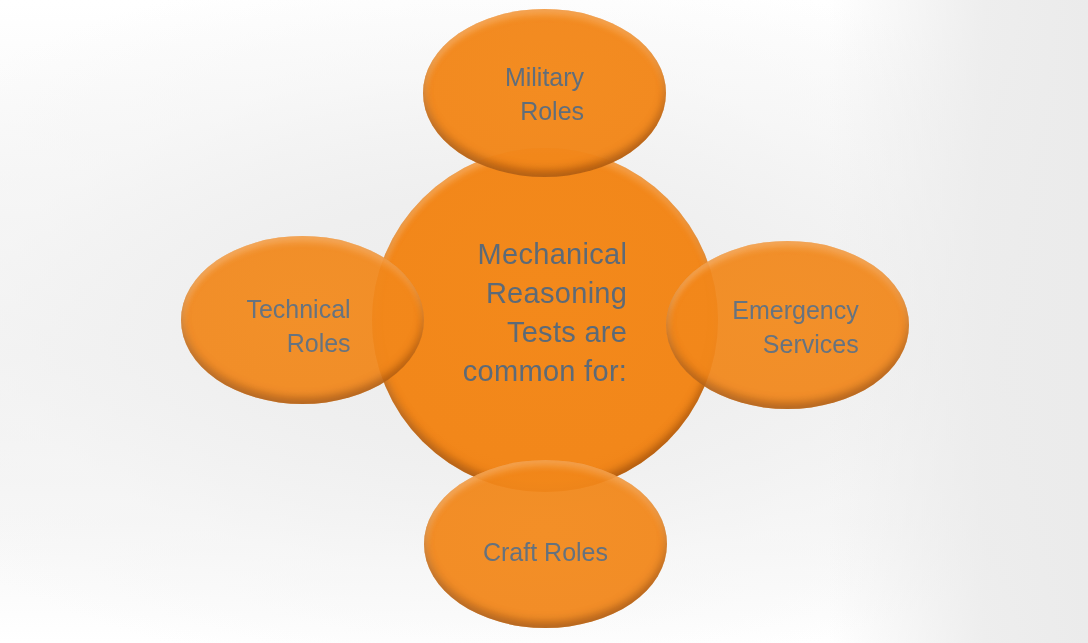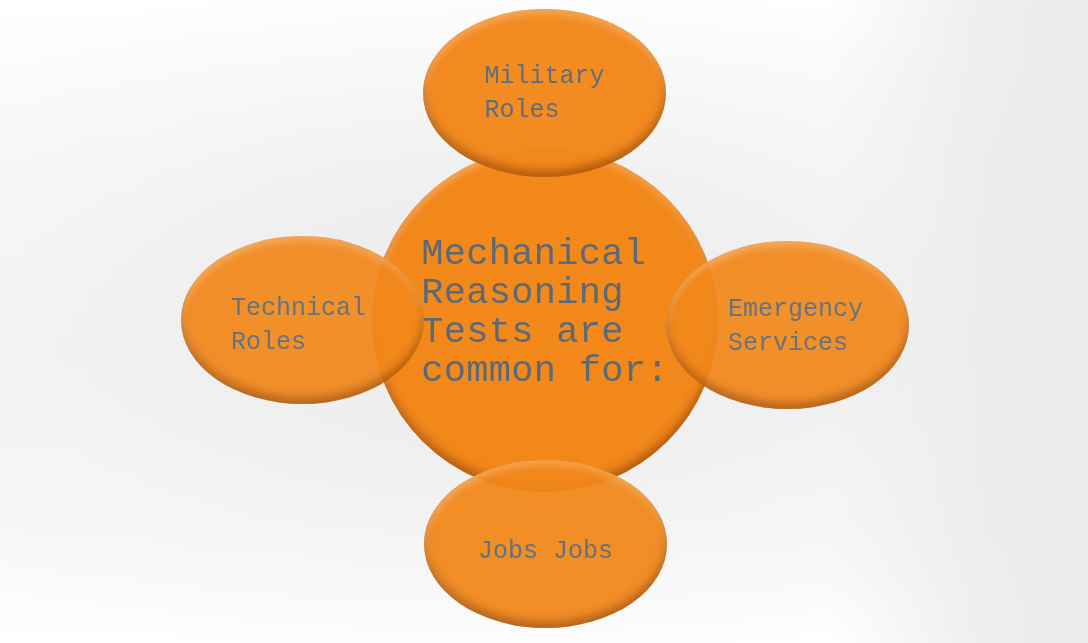--- a/index.html
+++ b/index.html
@@ -37,35 +37,34 @@
       border-radius: 50%;
       background:
         radial-gradient(ellipse 95% 90% at 50% 42%, #f3891b 0%, #f2871a 55%, #ec8016 78%, #d06b0d 92%, #8a4a12 100%);
       box-shadow:
         inset 0 -6px 8px rgba(120, 55, 5, 0.55),
         inset 0 6px 6px rgba(255, 210, 160, 0.35),
         inset 4px 0 6px rgba(255, 200, 140, 0.25);
       display: flex;
       align-items: center;
       justify-content: center;
-      text-align: left;
+      text-align: right;
       color: #5c6a78;
-      font-family: Liberation Mono, monospace;
     }
     .shape .label {
       display: block;
       white-space: pre-line;
     }
     .center {
       left: 372px; top: 148px;
       width: 346px; height: 344px;
       z-index: 1;
     }
     .center .label {
-      font-size: 37px;
+      font-size: 29px;
       line-height: 39px;
       letter-spacing: 0.3px;
       margin-top: -14px;
     }
     .satellite {
       width: 243px; height: 168px;
       opacity: 0.97;
     }
     .satellite .label {
       font-size: 25px;
@@ -96,15 +95,15 @@
   </div>
   <div class="shape satellite left">
     <span class="label">Technical
 Roles</span>
   </div>
   <div class="shape satellite right">
     <span class="label">Emergency
 Services</span>
   </div>
   <div class="shape satellite bottom">
-    <span class="label">Jobs Jobs</span>
+    <span class="label">Craft Roles</span>
   </div>
 </div>
 
 </body></html>

